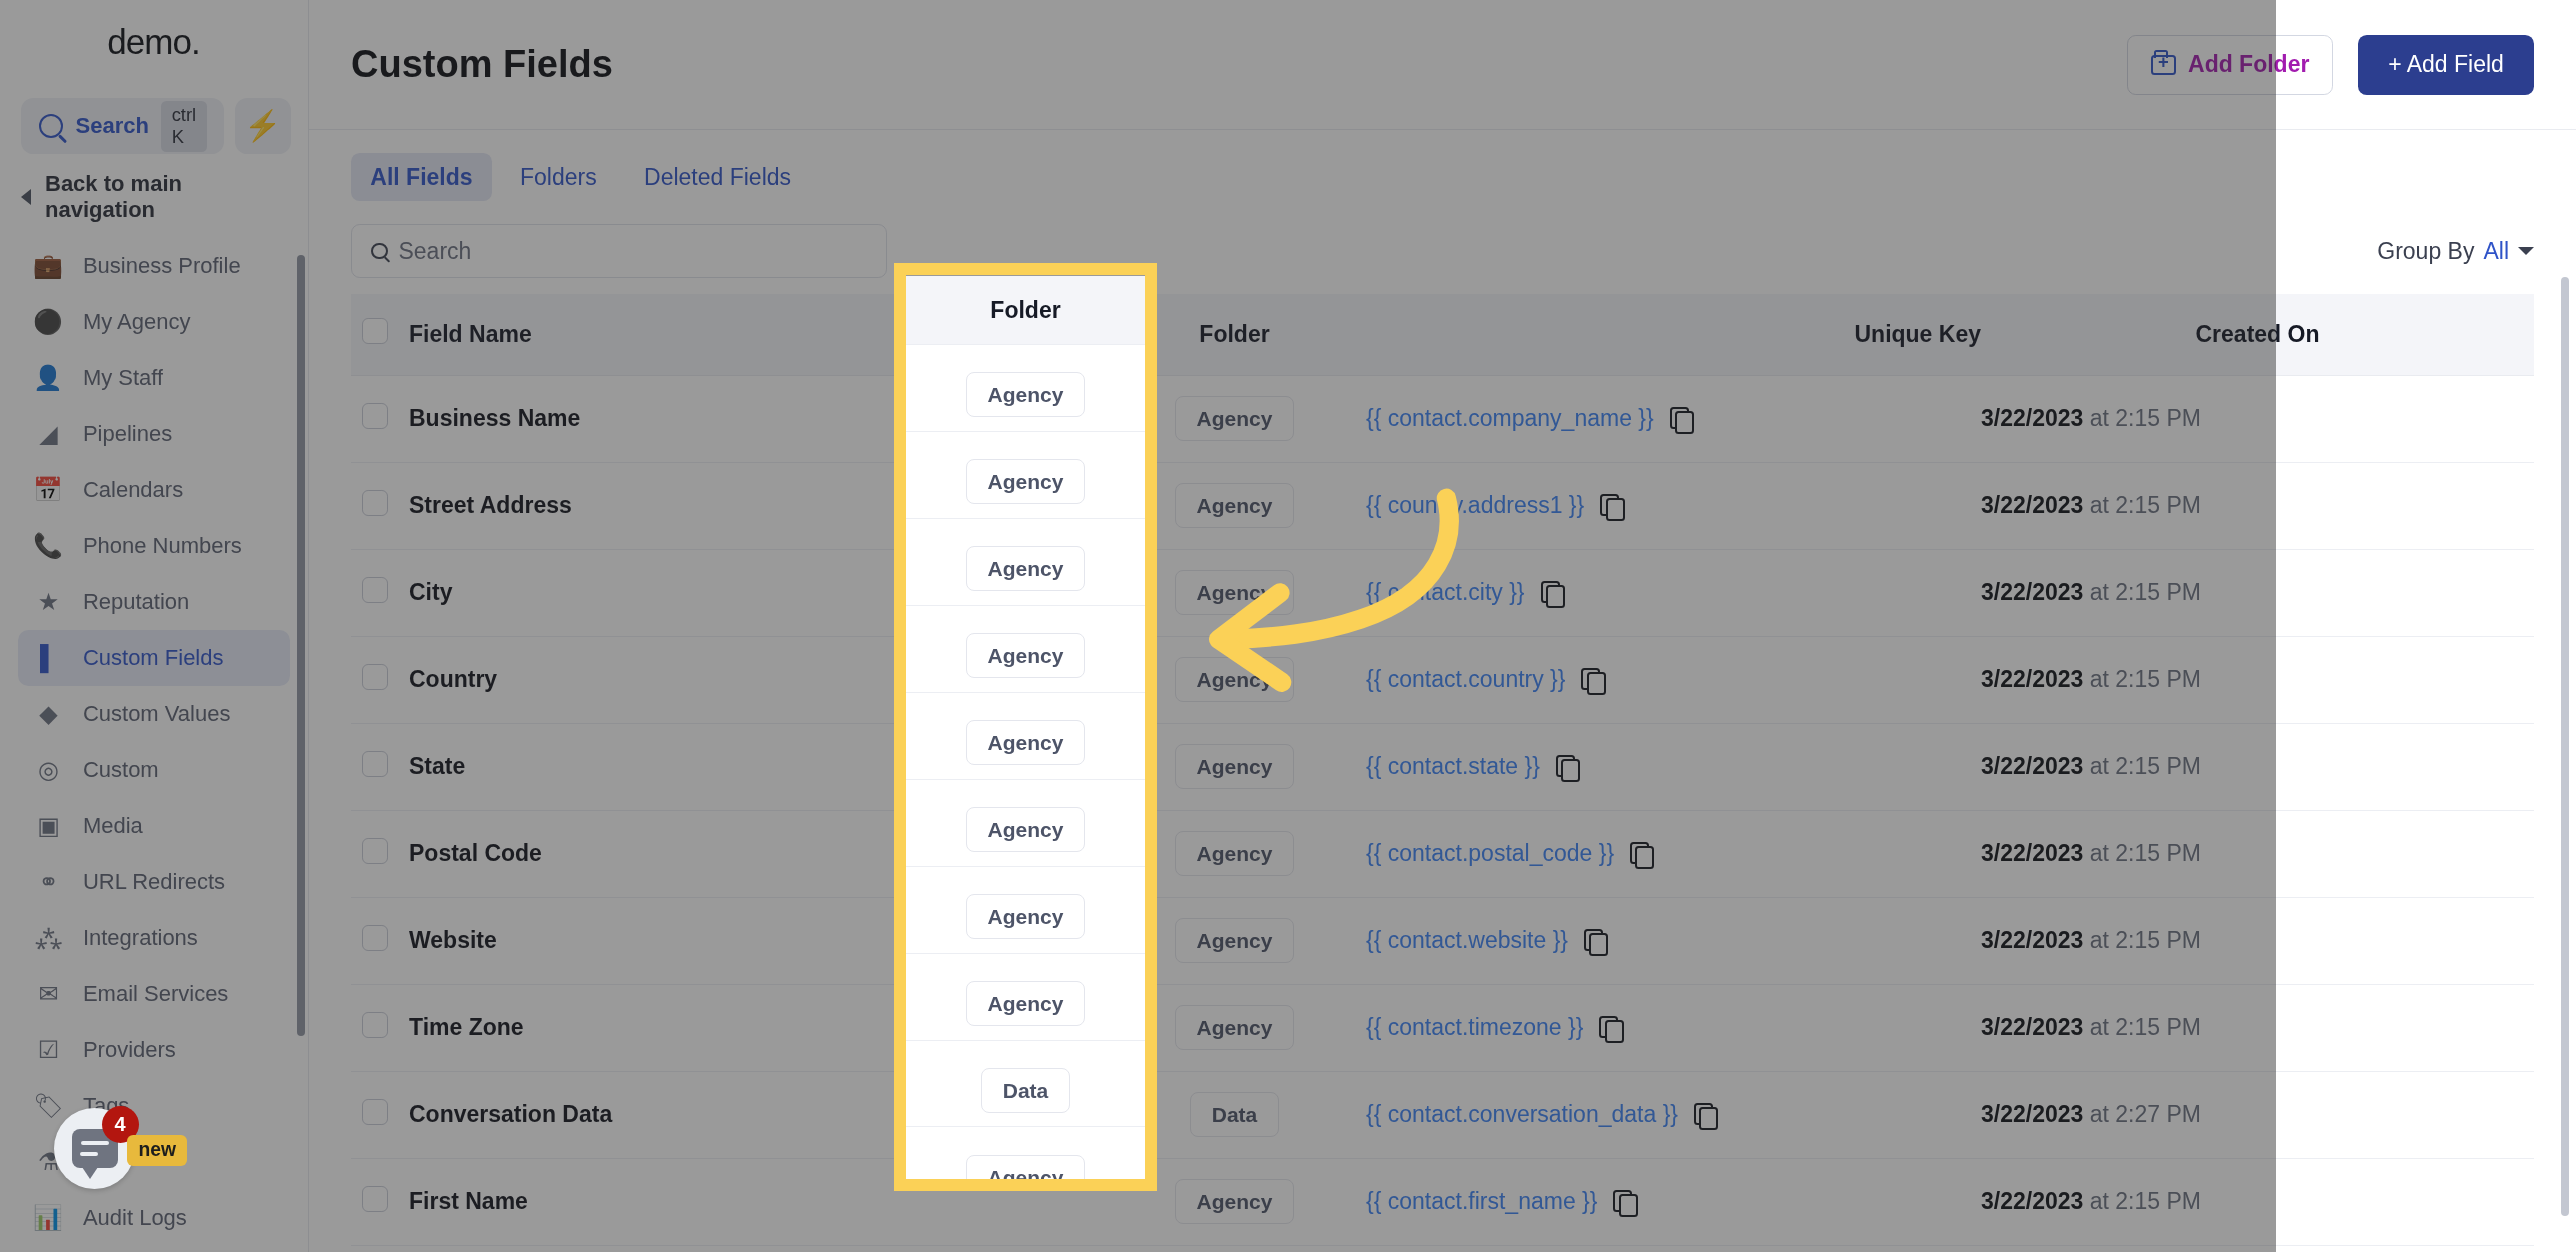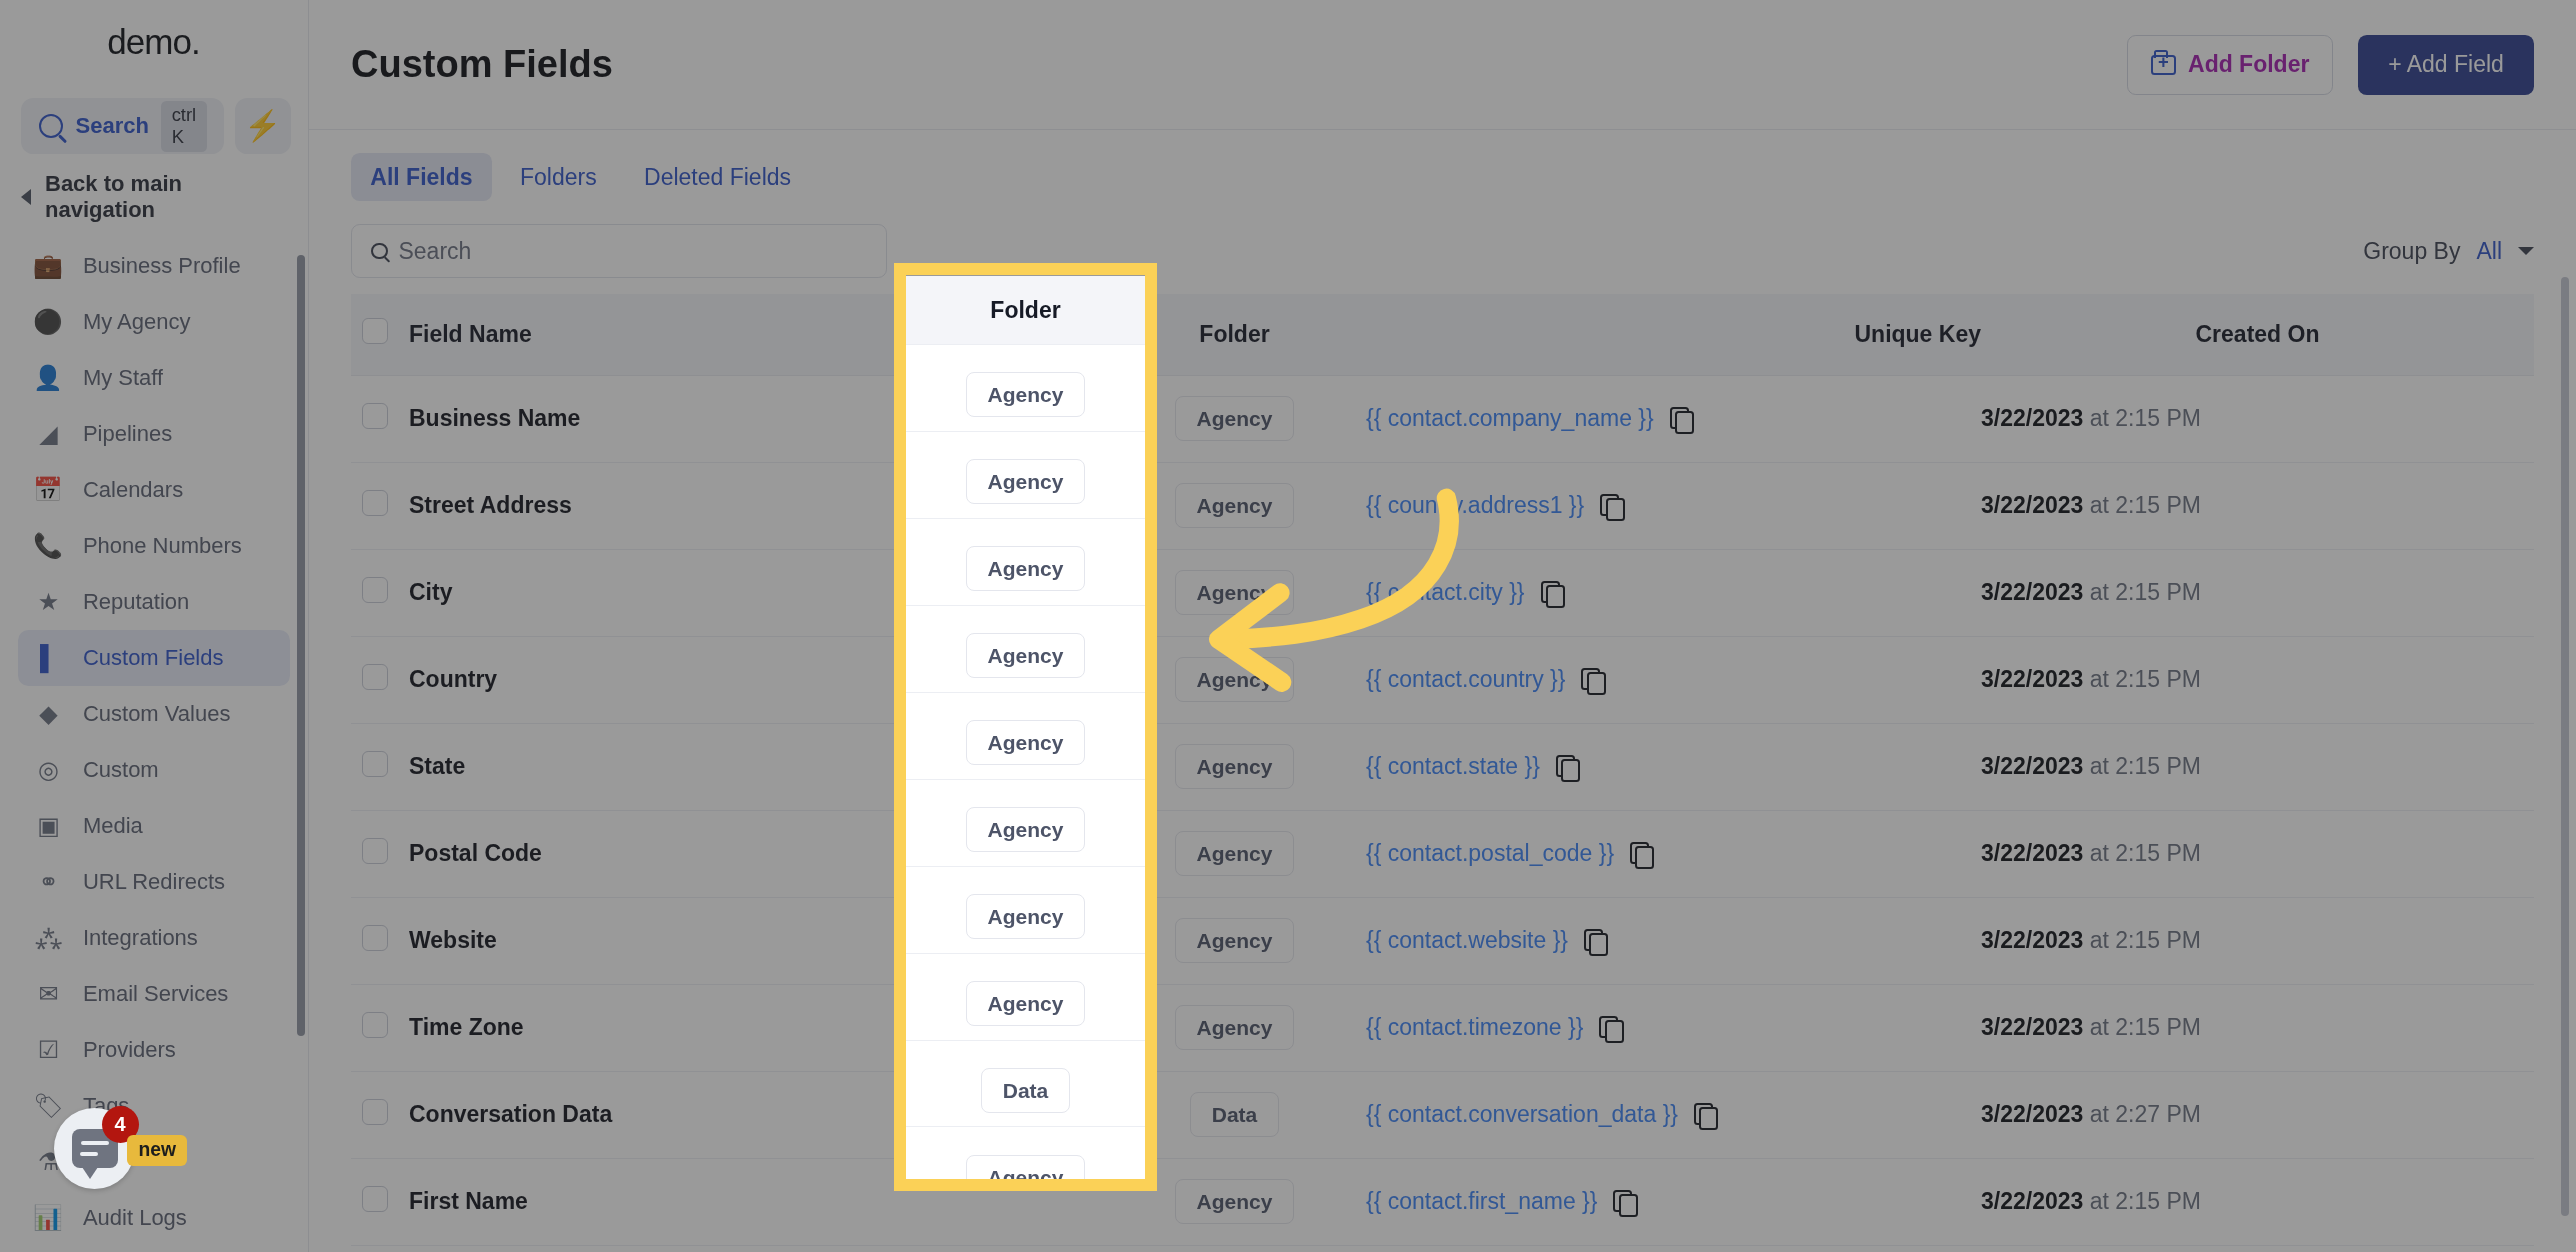--- a/index.html
+++ b/index.html
@@ -4,21 +4,21 @@
 <style>
   * { box-sizing: border-box; margin: 0; padding: 0; }
   html, body {
     width: 2576px; height: 1253px;
     overflow: hidden;
     font-family: "Liberation Sans", sans-serif;
     background: #ffffff;
   }
   #root {
     position: relative;
-    width: 2576px; height: 1253px;
+    width: 2276px; height: 1253px;
     background: #ffffff;
   }
 
   
   #sidebar {
     position: absolute; left: 0; top: 0;
     width: 309px; height: 1253px;
     background: #ffffff;
     border-right: 0.9px solid #e7e9ee;
     overflow: hidden;
@@ -217,21 +217,21 @@
     border: 2.1px solid #3b4050; border-radius: 50%;
     position: relative;
   }
   .mag2::after {
     content: ""; position: absolute; width: 2.1px; height: 7px;
     background: #3b4050; right: -1.8px; bottom: -5.3px;
     transform: rotate(-45deg); border-radius: 1.8px;
   }
   .search-ph { color: #6a7080; font-size: 23px; }
   .groupby {
-    display: flex; align-items: center; gap: 16px;
+    display: flex; align-items: center; gap: 9px;
     font-size: 23px; color: #3b4050;
   }
   .groupby .val { color: #2f53c8; }
   .caret {
     width: 0; height: 0;
     border-left: 8px solid transparent;
     border-right: 8px solid transparent;
     border-top: 8.8px solid #3b4050;
   }
 

